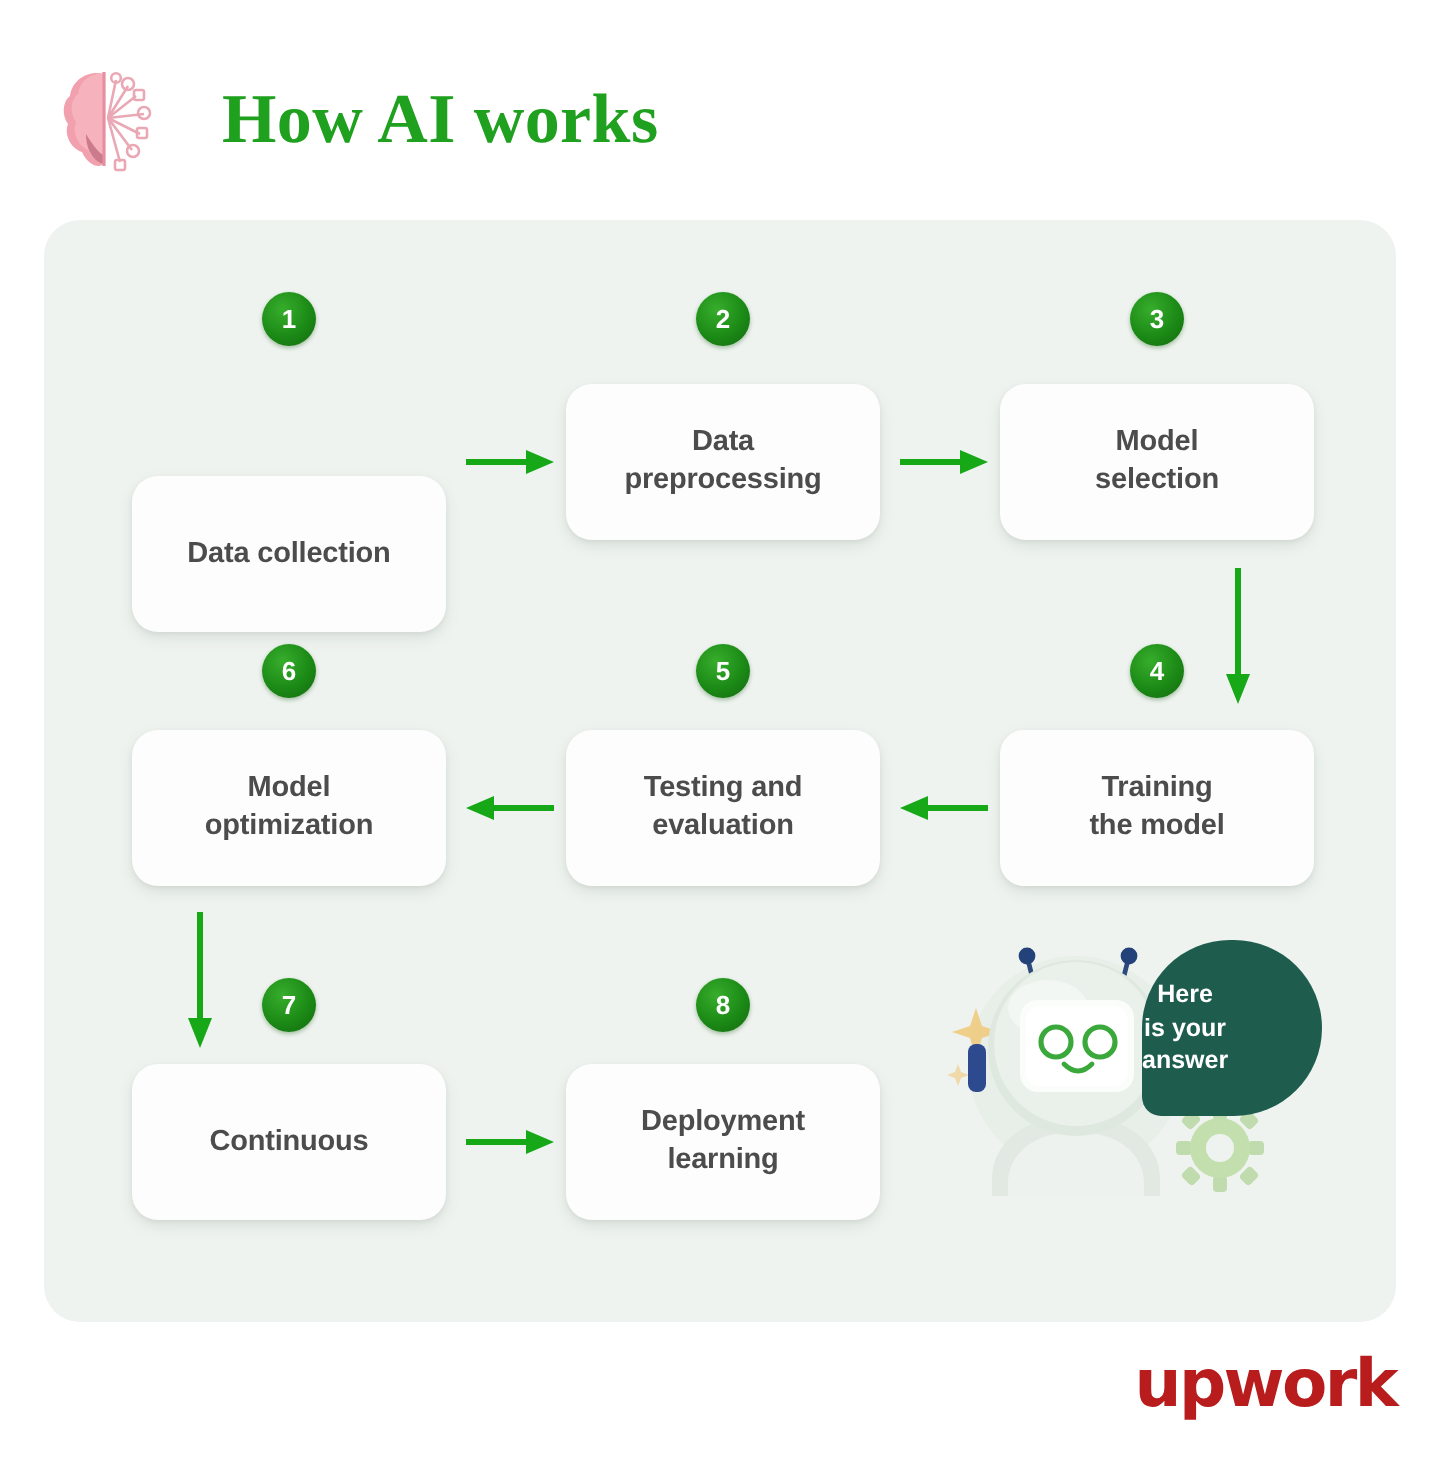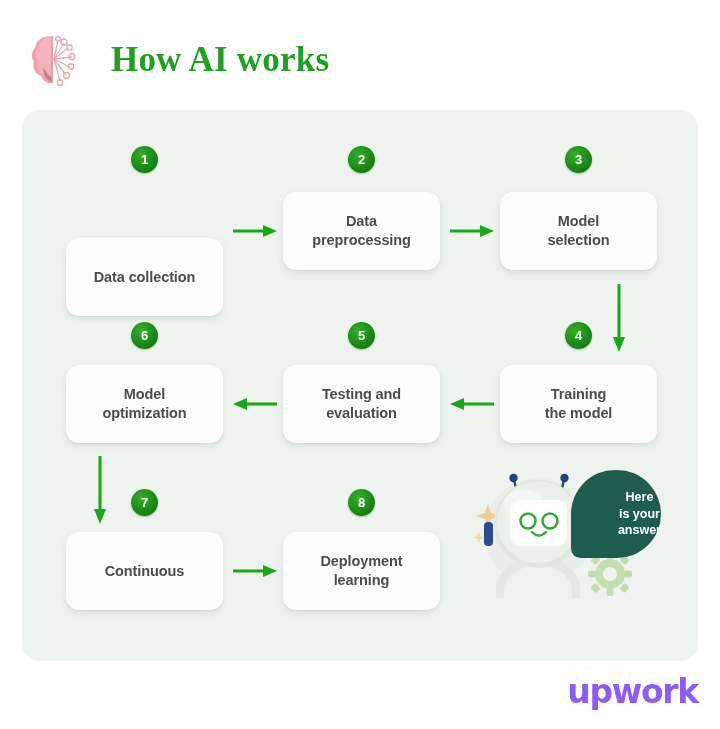--- a/index.html
+++ b/index.html
@@ -115,39 +115,39 @@
   #speech-bubble {
     position: absolute;
     left: 571px;
     top: 470px;
     width: 90px;
     height: 88px;
     background: #1e5c4d;
     border-radius: 46px 46px 46px 10px;
     display: flex;
     align-items: center;
-    justify-content: flex-end;
+    justify-content: flex-start;
     text-align: center;
   }
   #speech-bubble-text {
     color: #ffffff;
     font-size: 12.5px;
     font-weight: 600;
     line-height: 1.32;
     white-space: pre-line;
   }
 
   
   #upwork-logo {
     position: absolute;
     right: 22px;
     top: 672px;
     font-size: 33px;
     font-weight: 700;
-    color: #8b5cf6;
+    color: #b91c1c;
     letter-spacing: -1.3px;
     font-family: "DejaVu Sans", sans-serif;
   }
 </style>
 </head>
 <body>
 
 <div id="header">
   <span id="brain-icon">
     <svg viewBox="0 0 54 58" width="54" height="58">

